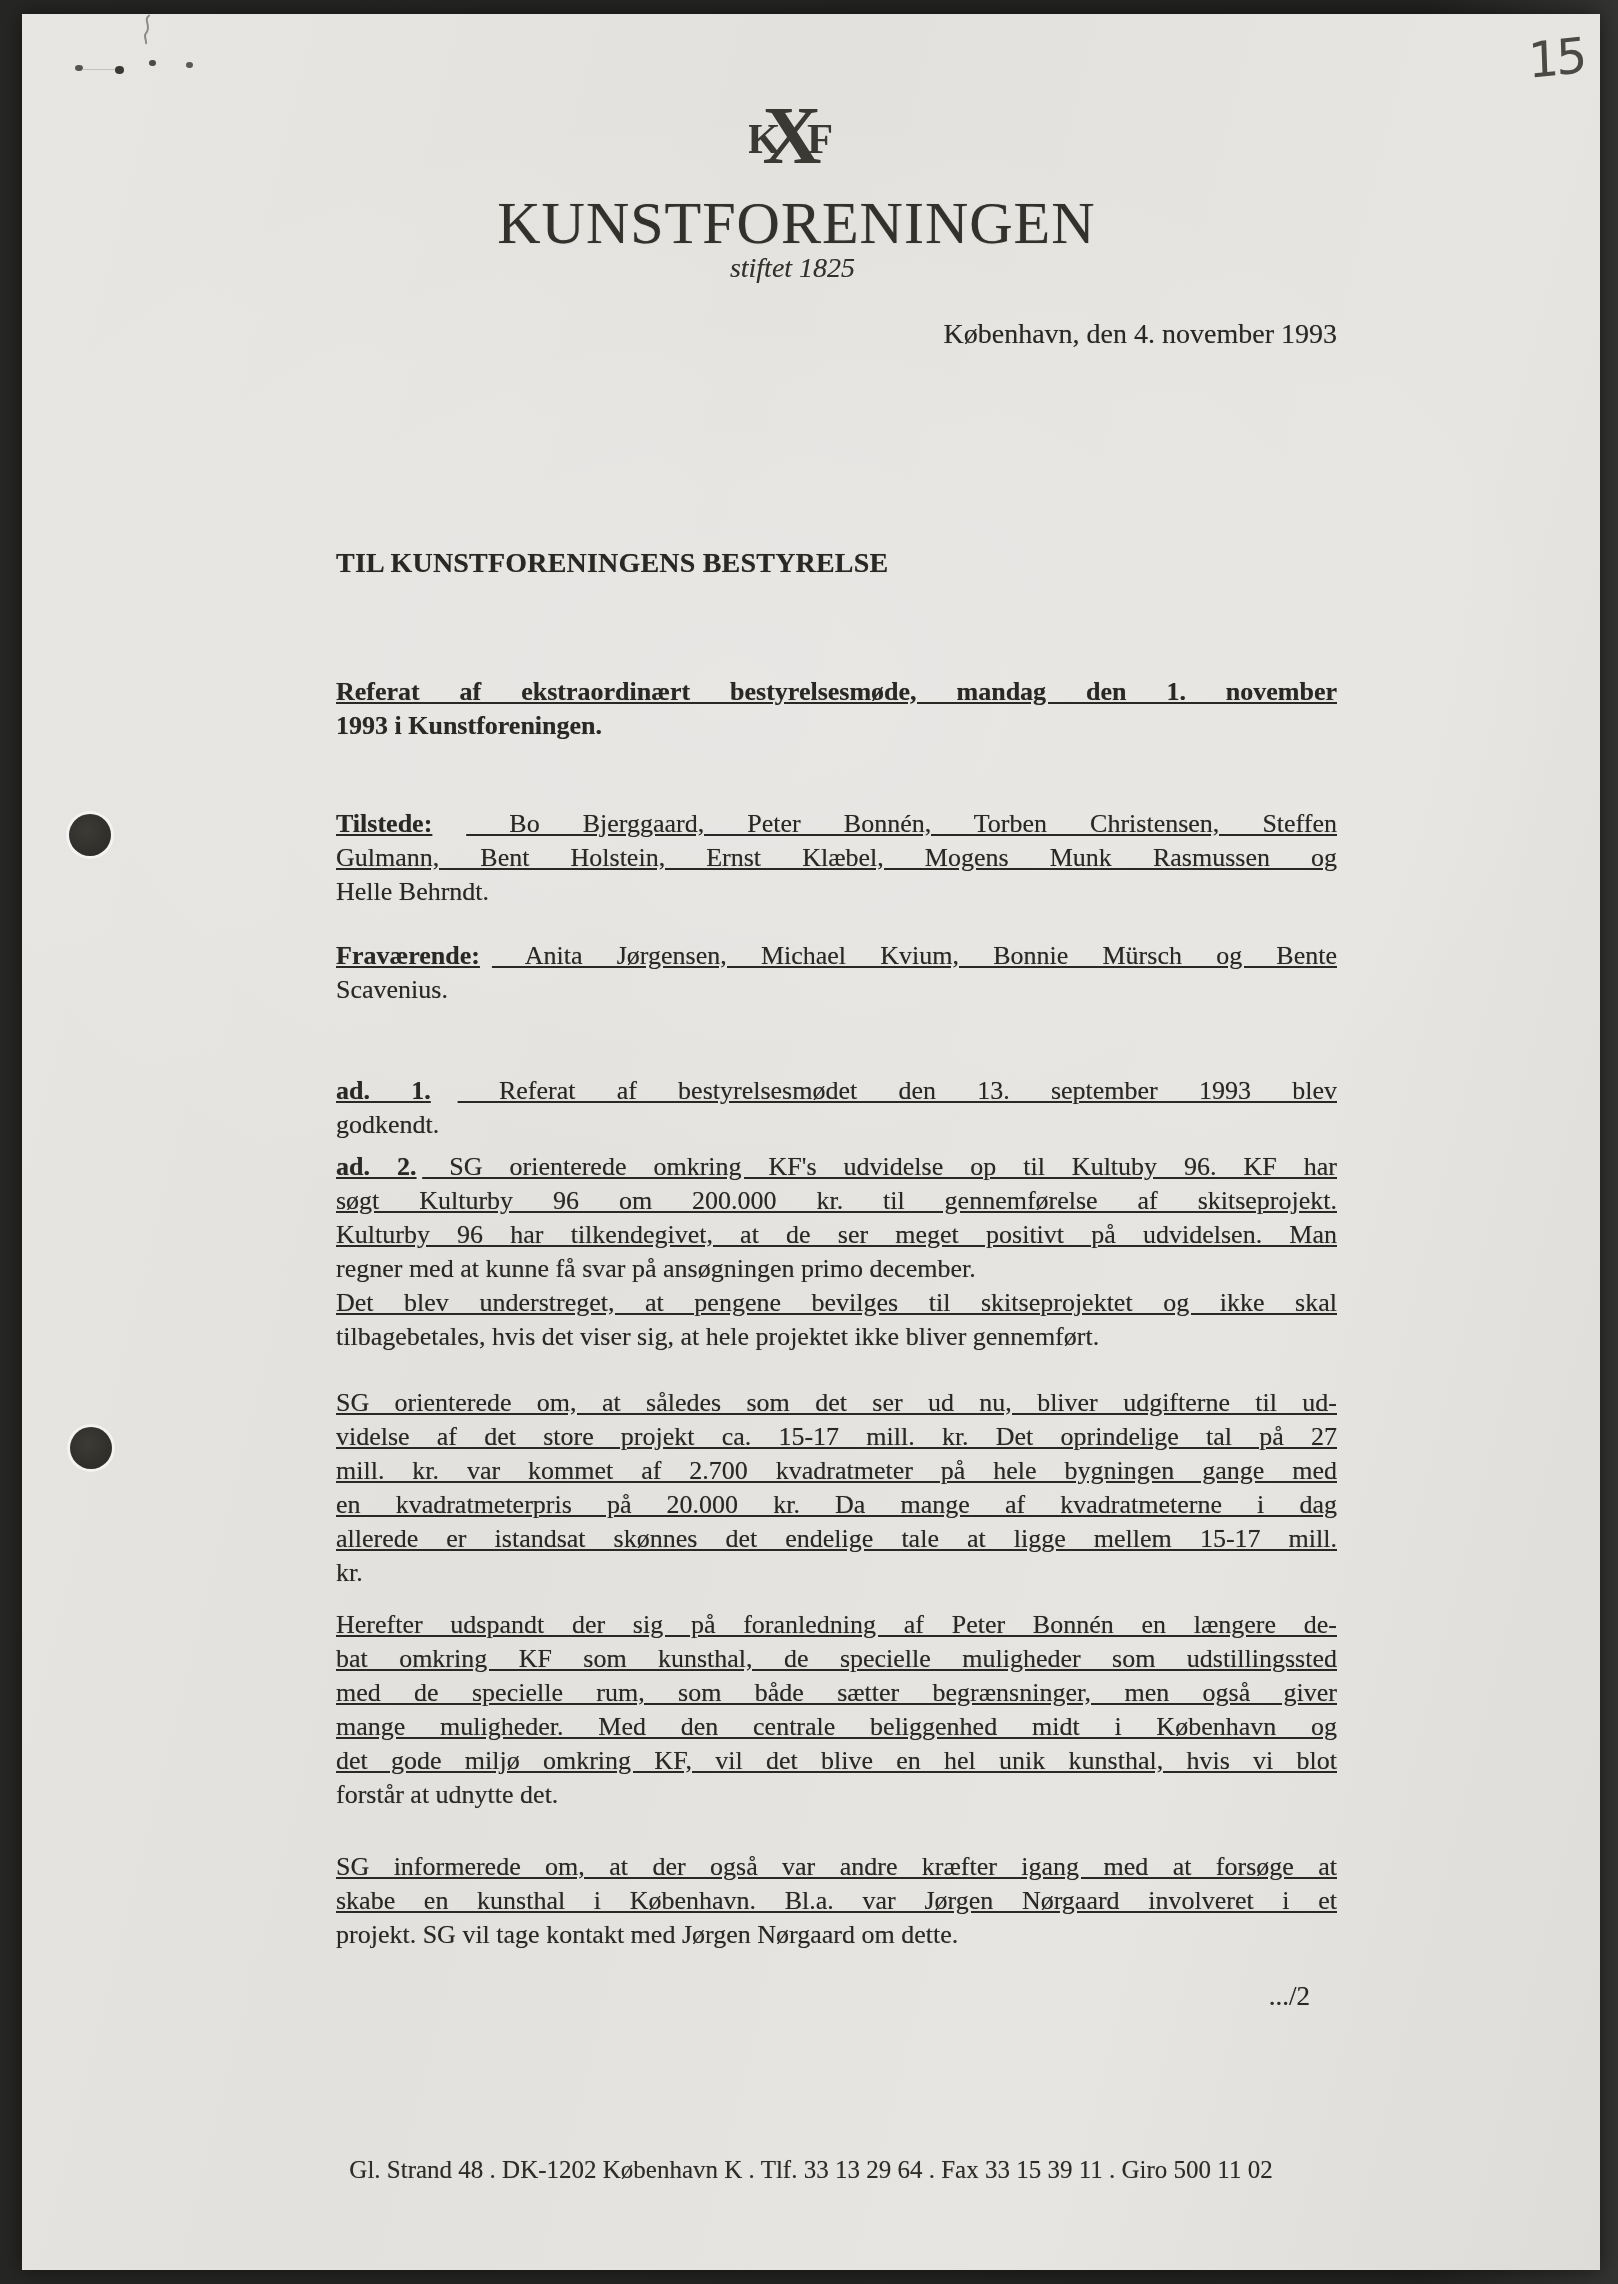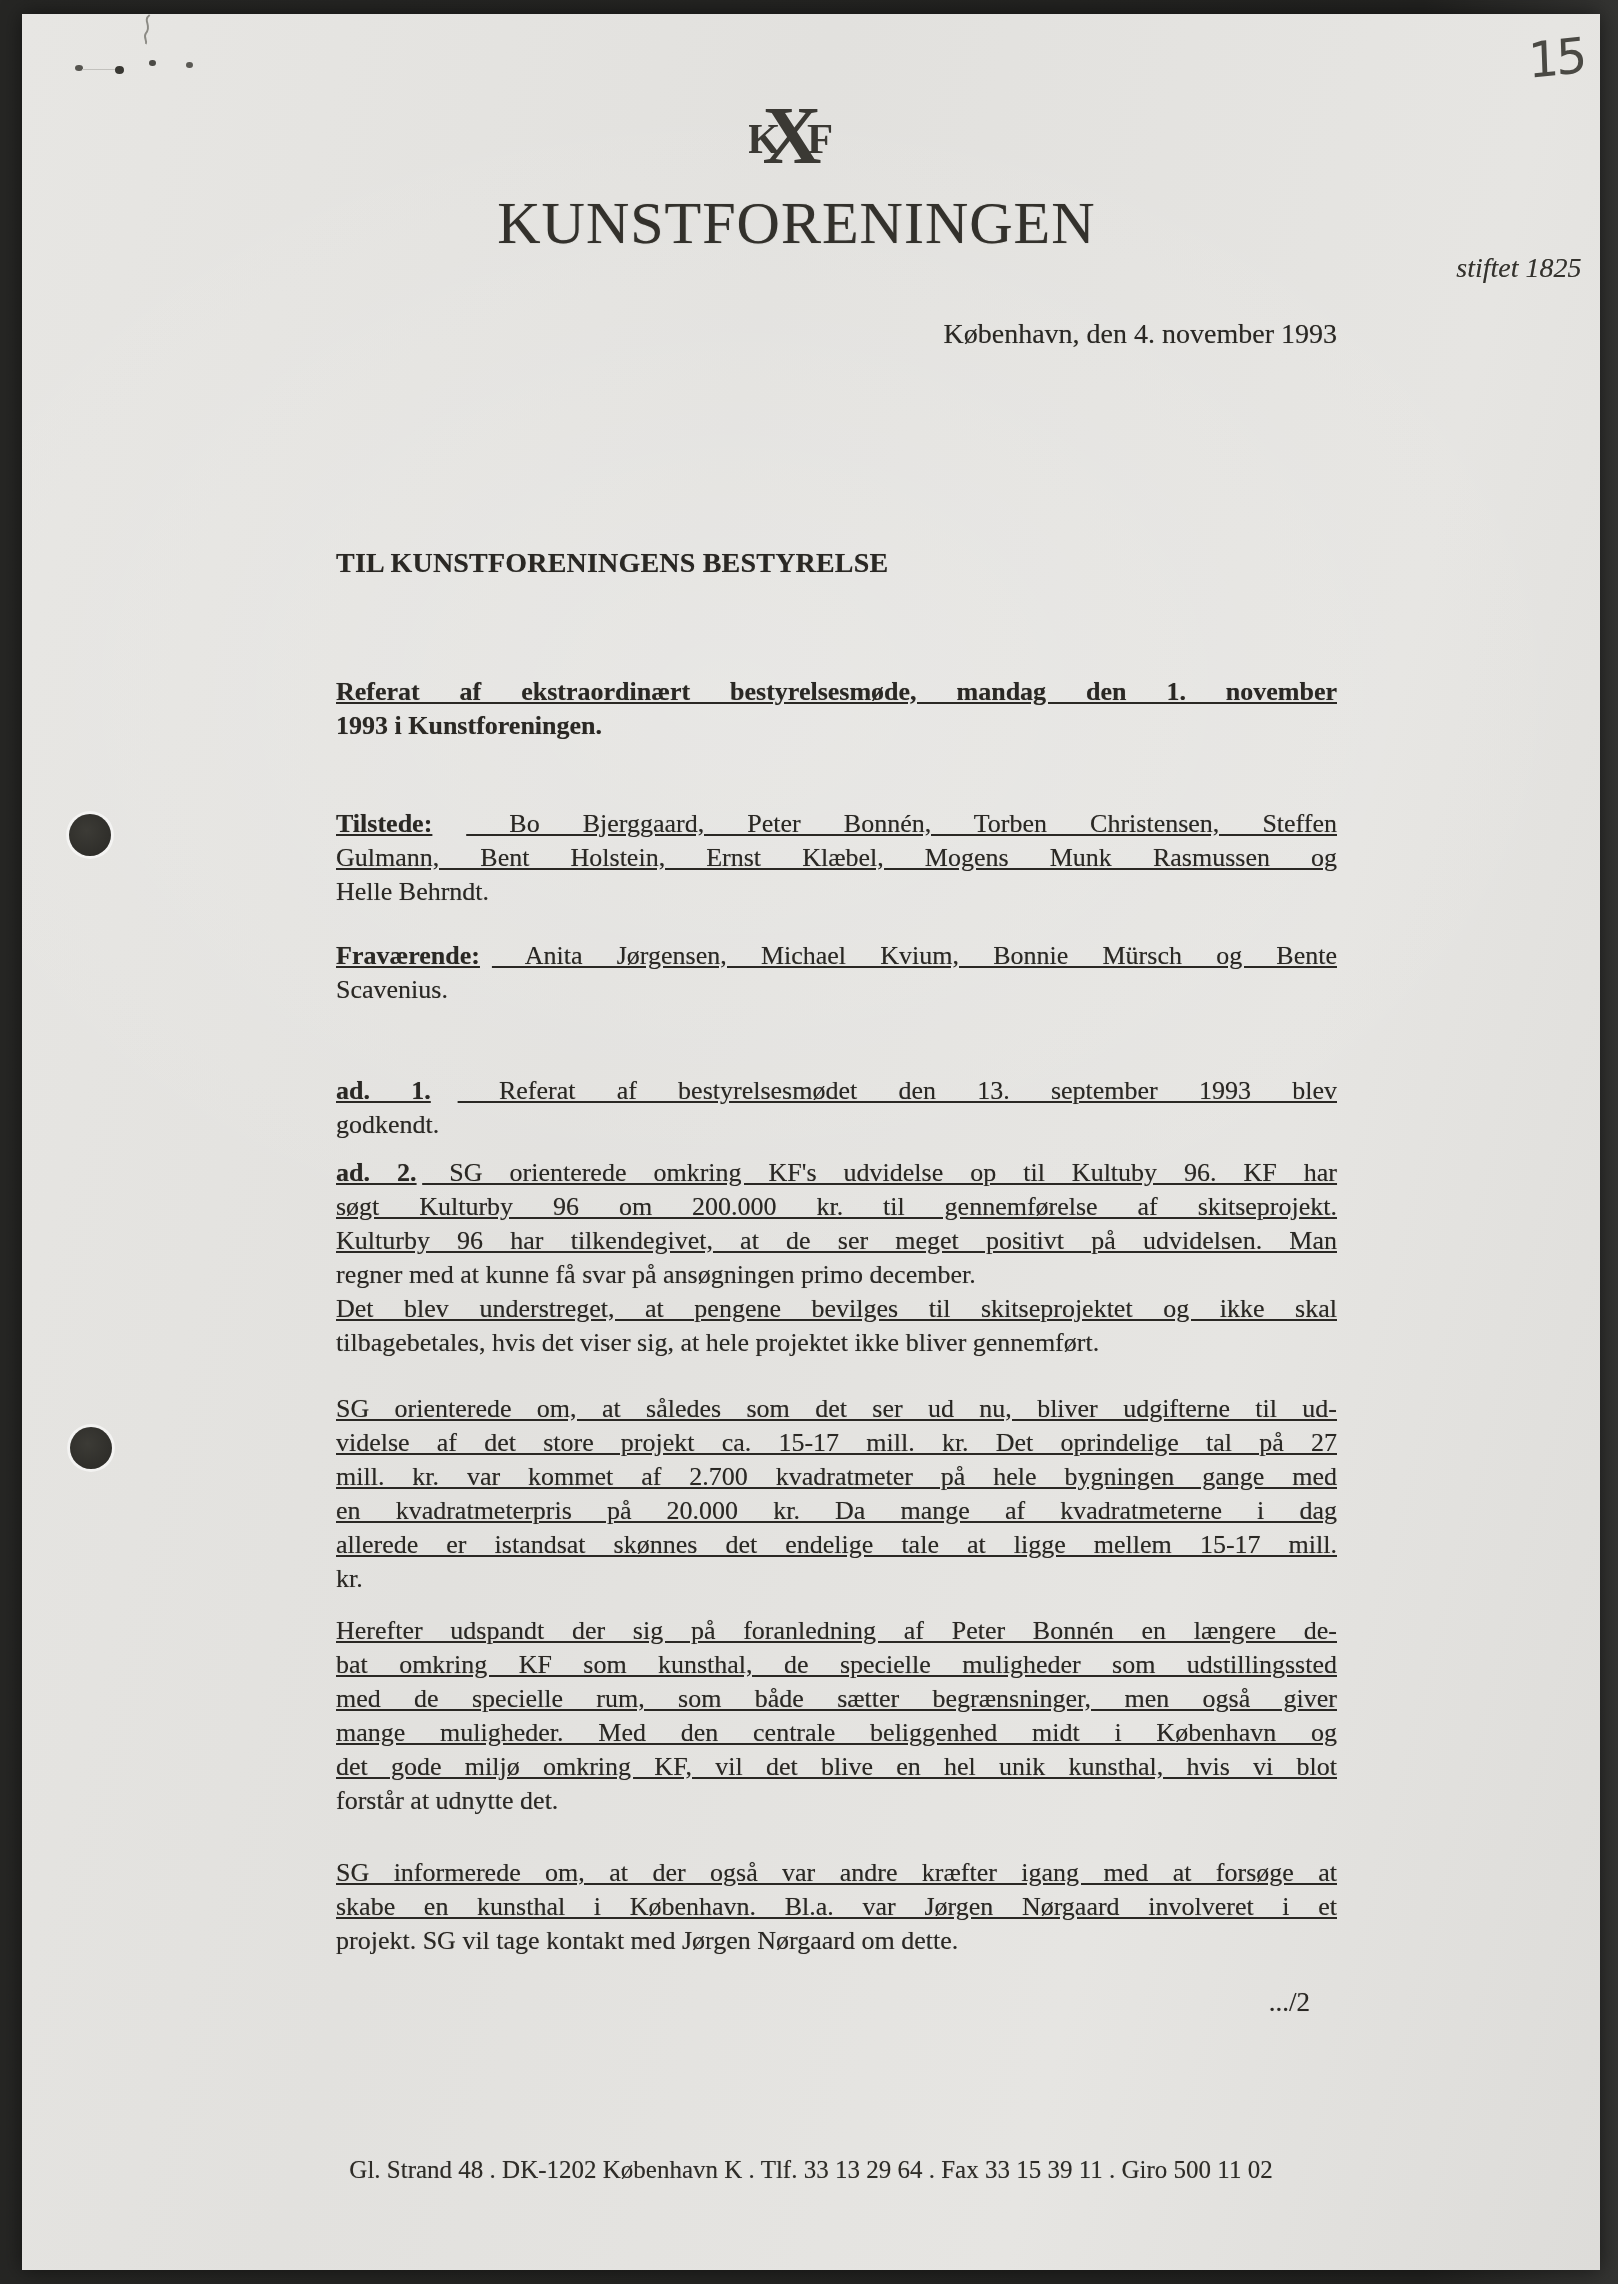--- a/index.html
+++ b/index.html
@@ -36,21 +36,21 @@
 
   .logo { position:absolute; left:727px; top:85px; }
 
   .orgname {
     position:absolute; top:179px; left:0; width:100%; text-align:center;
     font-size:60px; line-height:1; letter-spacing:1px; color:#33312c;
     transform:translateX(-14.6px); white-space:nowrap;
     text-shadow:0 0 1px rgba(46,44,38,0.45);
   }
   .founded {
-    position:absolute; top:240px; left:0; width:100%; text-align:right;
+    position:absolute; top:240px; left:0; width:100%; text-align:center;
     font-style:italic; font-size:28px; line-height:1; color:#34322d;
     transform:translateX(-18.5px);
     text-shadow:0 0 0.5px rgba(46,44,38,0.4);
   }
 
   .dateline {
     position:absolute; left:314px; top:303px; width:1001px;
     text-align:right; font-size:28px; line-height:34px;
     text-shadow:0 0 0.7px rgba(40,38,32,0.45);
   }
@@ -117,21 +117,21 @@
           </div>
           <div class="para" style="margin-bottom: 30px;">
             <div class="ln just"><b style="padding-right: 34px;">Tilstede:</b> Bo Bjerggaard, Peter Bonnén, Torben Christensen, Steffen</div>
             <div class="ln just">Gulmann, Bent Holstein, Ernst Klæbel, Mogens Munk Rasmussen og</div>
             <div class="ln">Helle Behrndt.</div>
           </div>
           <div class="para" style="margin-bottom: 67px;">
             <div class="ln just"><b style="padding-right: 12px;">Fraværende:</b> Anita Jørgensen, Michael Kvium, Bonnie Mürsch og Bente</div>
             <div class="ln">Scavenius.</div>
           </div>
-          <div class="para" style="margin-bottom: 14px;">
+          <div class="para" style="margin-bottom: 8px;">
             <div class="ln just"><b style="padding-right: 27px;">ad. 1.</b> Referat af bestyrelsesmødet den 13. september 1993 blev</div>
             <div class="ln">godkendt.</div>
           </div>
           <div class="para" style="margin-bottom: 32px;">
             <div class="ln just"><b style="padding-right: 5.8px;">ad. 2.</b> SG orienterede omkring KF's udvidelse op til Kultuby 96. KF har</div>
             <div class="ln just">søgt Kulturby 96 om 200.000 kr. til gennemførelse af skitseprojekt.</div>
             <div class="ln just">Kulturby 96 har tilkendegivet, at de ser meget positivt på udvidelsen. Man</div>
             <div class="ln">regner med at kunne få svar på ansøgningen primo december.</div>
             <div class="ln just">Det blev understreget, at pengene bevilges til skitseprojektet og ikke skal</div>
             <div class="ln">tilbagebetales, hvis det viser sig, at hele projektet ikke bliver gennemført.</div>

